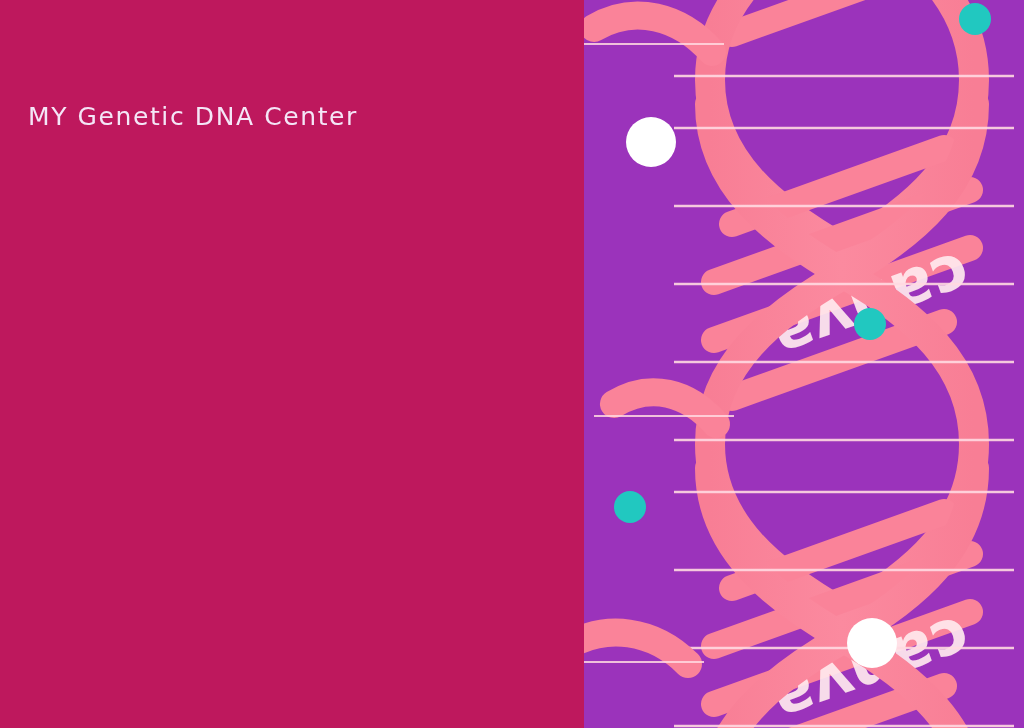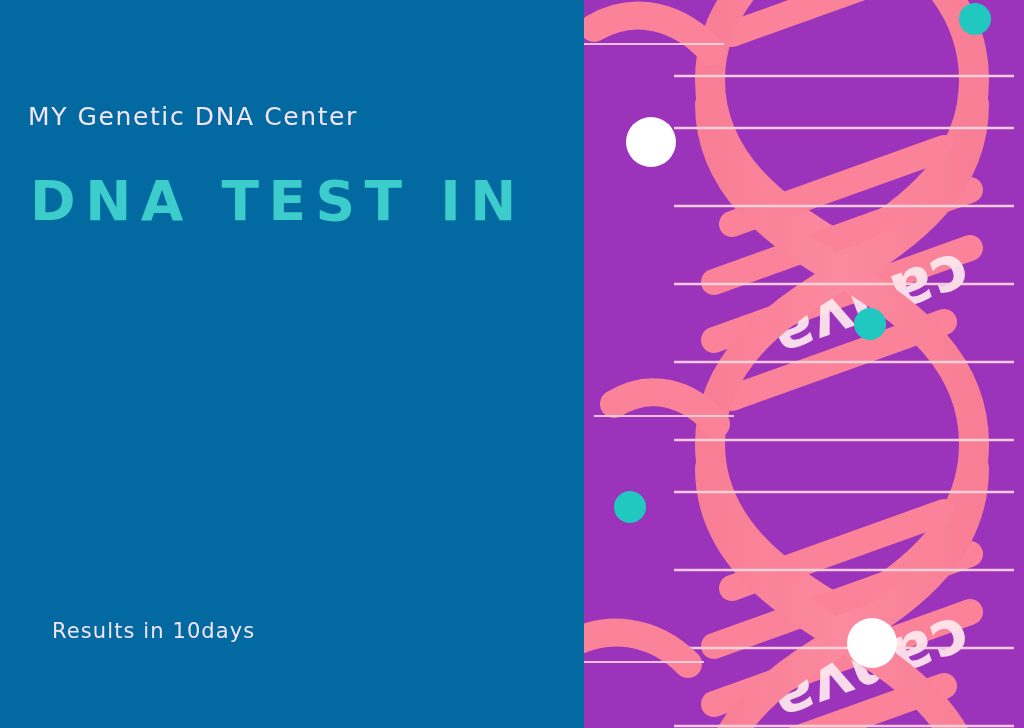--- a/index.html
+++ b/index.html
@@ -5,21 +5,21 @@
   html, body {
     margin: 0;
     padding: 0;
     background: #222;
   }
   #poster {
     position: relative;
     width: 1024px;
     height: 728px;
     overflow: hidden;
-    background: #0369a1;
+    background: #be185d;
     font-family: "DejaVu Sans", "Liberation Sans", sans-serif;
   }
 
   
   #dna-art {
     position: absolute;
     top: 0;
     right: 0;
     width: 440px;
     height: 728px;
@@ -168,19 +168,17 @@
   <div class="dot dot-white" style="left:626px; top:117px; width:50px; height:50px;"></div>
   <div class="dot dot-teal" style="left:854px; top:308px; width:32px; height:32px;"></div>
   <div class="dot dot-teal" style="left:614px; top:491px; width:32px; height:32px;"></div>
   <div class="dot dot-white" style="left:847px; top:618px; width:50px; height:50px;"></div>
 
   <div id="text-block">
 
     <div id="brand-line">MY Genetic DNA Center</div>
 
     <div id="headline">
-      <span class="hl">DNA TEST IN</span>
     </div>
 
-    <div id="tagline">Results in 10days</div>
   </div>
 
 </div>
 
 </body></html>

